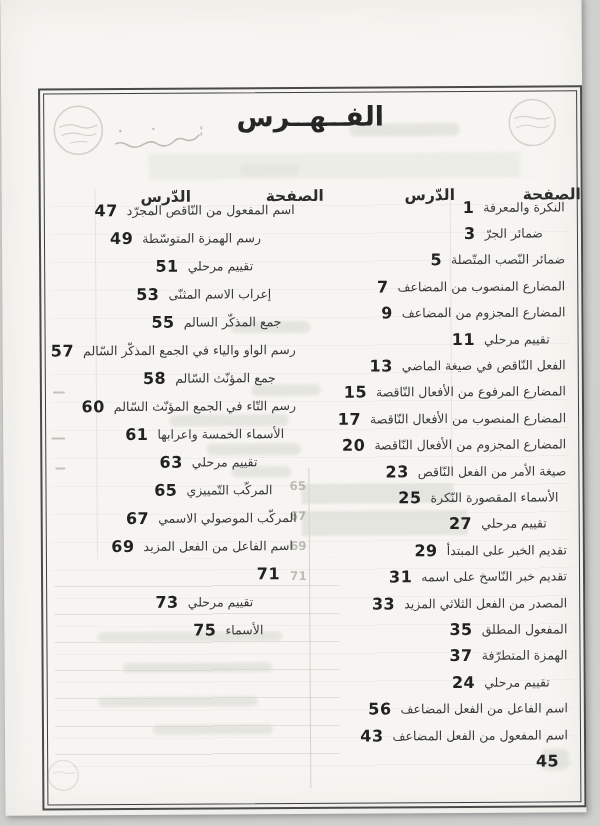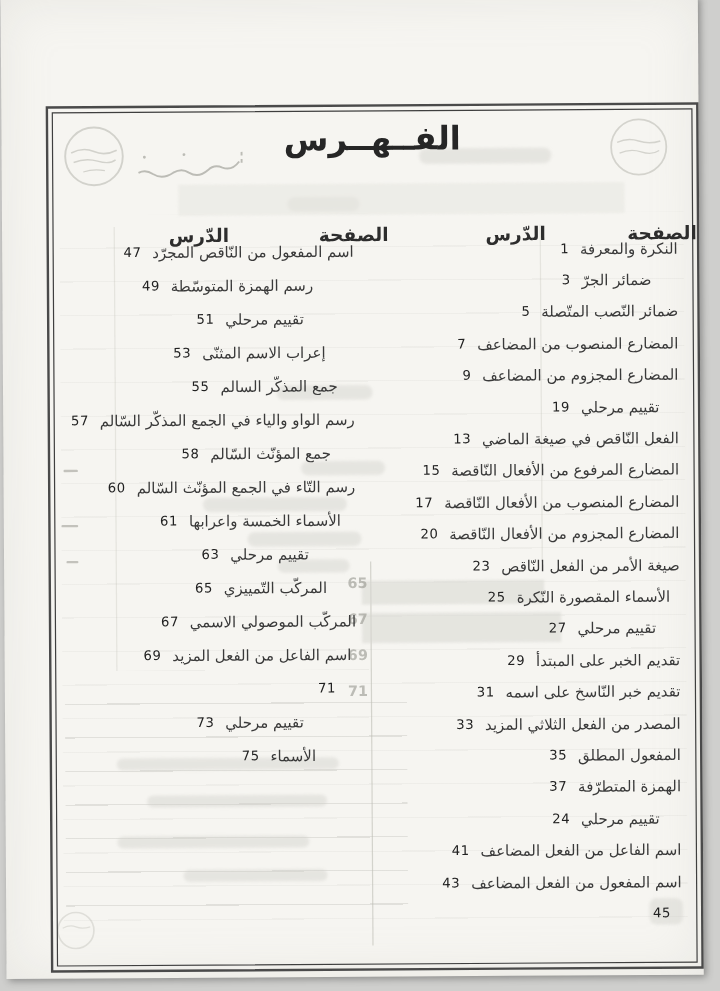--- a/index.html
+++ b/index.html
@@ -41,21 +41,21 @@
   .col{position:absolute;top:102px;}
   .col-left{left:14px;width:242px;}
   .col-right{left:287px;width:237px;}
   .row{
     direction:rtl;display:flex;align-items:center;justify-content:flex-start;
     white-space:nowrap;color:#3a3a3a;padding-left:0;
   }
   .col-left .row{height:28px;font-size:12.5px;padding-right:6px;}
   .col-right .row{height:26.4px;font-size:12.5px;padding-right:4px;}
   .row .num{
-    font-weight:normal;color:#222;font-size:11px;margin-right:9px;letter-spacing:.5px;
+    font-weight:bold;color:#222;font-size:16px;margin-right:9px;letter-spacing:.5px;
   }
   
   .col-left .row:nth-child(2){padding-right:40px}
   .col-left .row:nth-child(3){padding-right:48px}
   .col-left .row:nth-child(4){padding-right:30px}
   .col-left .row:nth-child(5){padding-right:20px}
   .col-left .row:nth-child(7){padding-right:26px}
   .col-left .row:nth-child(9){padding-right:18px}
   .col-left .row:nth-child(10){padding-right:45px}
   .col-left .row:nth-child(11){padding-right:30px}
@@ -243,21 +243,21 @@
           <div class="row">
             <span class="ttl">المضارع المنصوب من المضاعف</span>
             <span class="num">7</span>
           </div>
           <div class="row">
             <span class="ttl">المضارع المجزوم من المضاعف</span>
             <span class="num">9</span>
           </div>
           <div class="row">
             <span class="ttl">تقييم مرحلي</span>
-            <span class="num">19</span>
+            <span class="num">11</span>
           </div>
           <div class="row">
             <span class="ttl">الفعل النّاقص في صيغة الماضي</span>
             <span class="num">13</span>
           </div>
           <div class="row">
             <span class="ttl">المضارع المرفوع من الأفعال النّاقصة</span>
             <span class="num">15</span>
           </div>
           <div class="row">
@@ -299,21 +299,21 @@
           <div class="row">
             <span class="ttl">الهمزة المتطرّفة</span>
             <span class="num">37</span>
           </div>
           <div class="row">
             <span class="ttl">تقييم مرحلي</span>
             <span class="num">24</span>
           </div>
           <div class="row">
             <span class="ttl">اسم الفاعل من الفعل المضاعف</span>
-            <span class="num">41</span>
+            <span class="num">56</span>
           </div>
           <div class="row">
             <span class="ttl">اسم المفعول من الفعل المضاعف</span>
             <span class="num">43</span>
           </div>
           <div class="row">
             <span class="num">45</span>
           </div>
         </div>
     </div>

